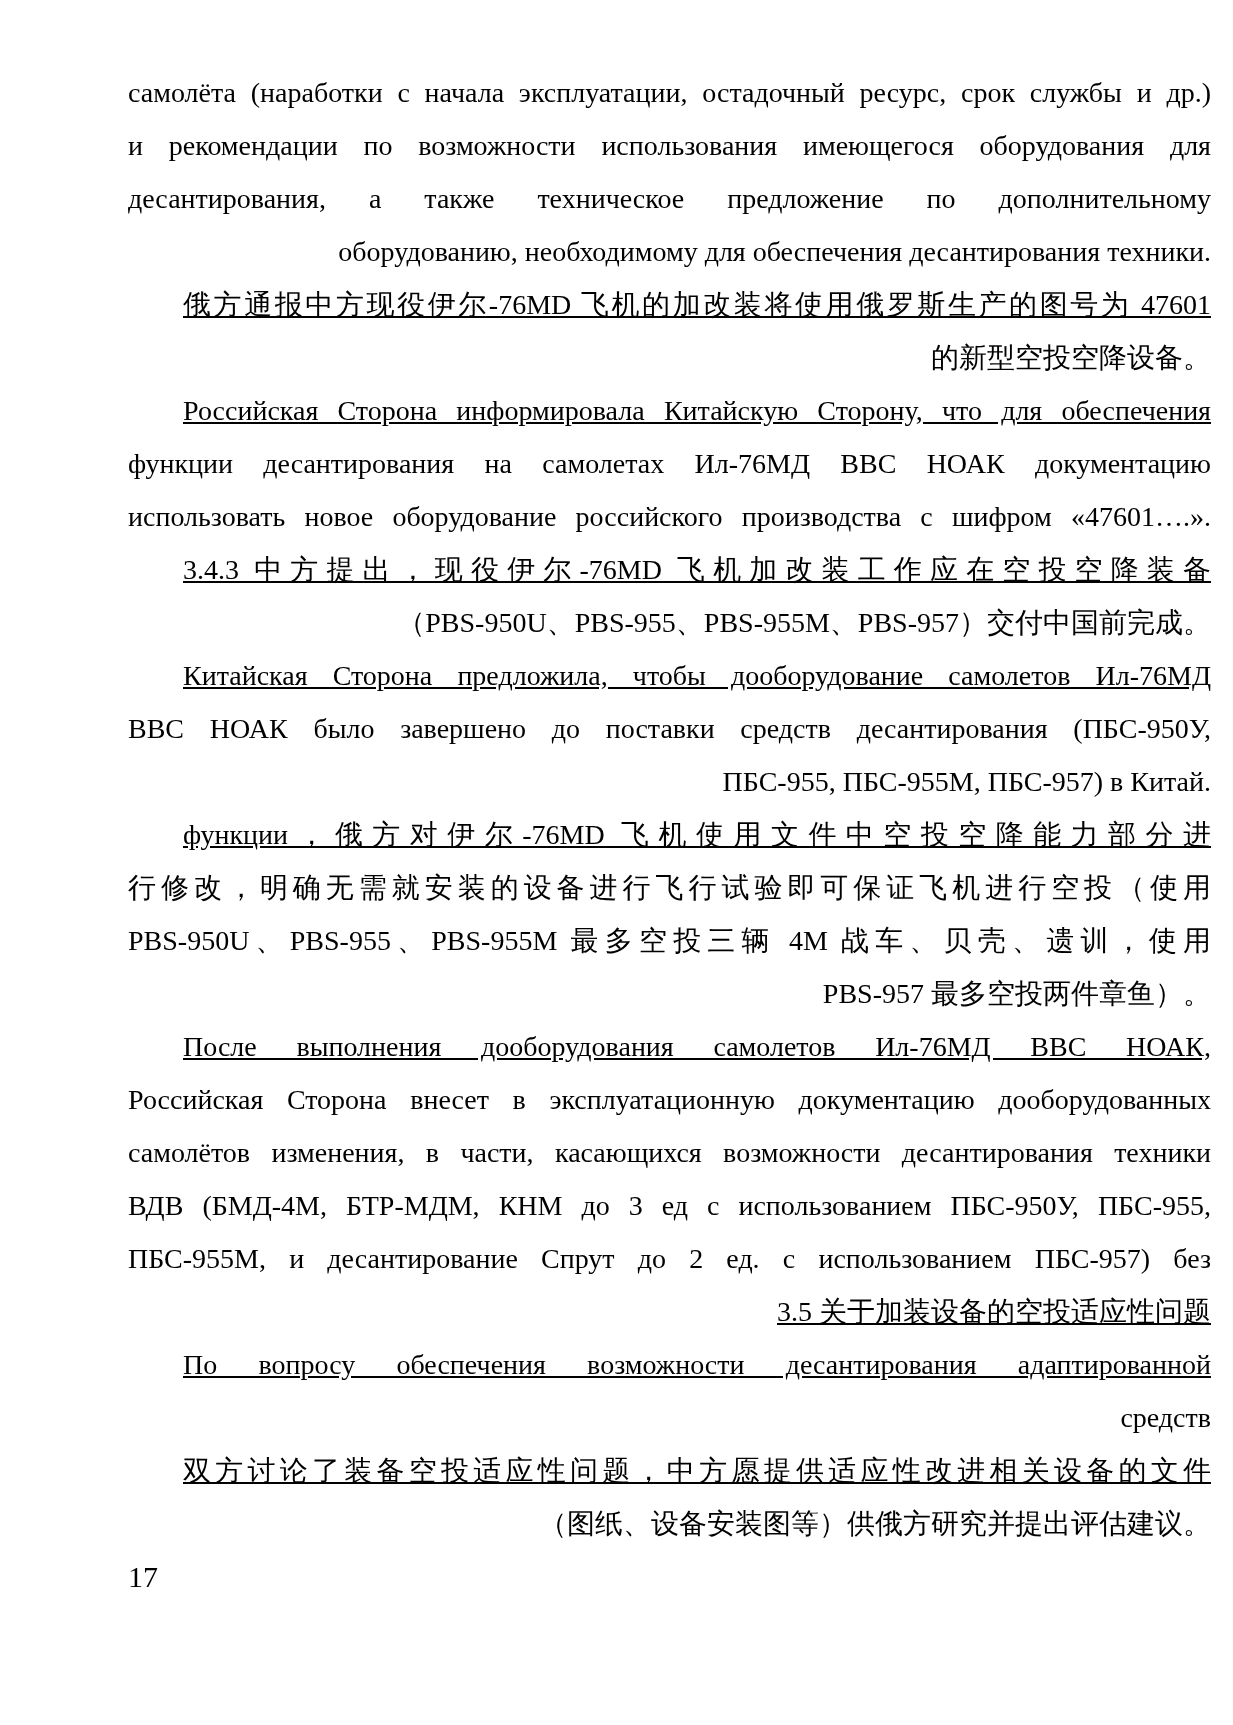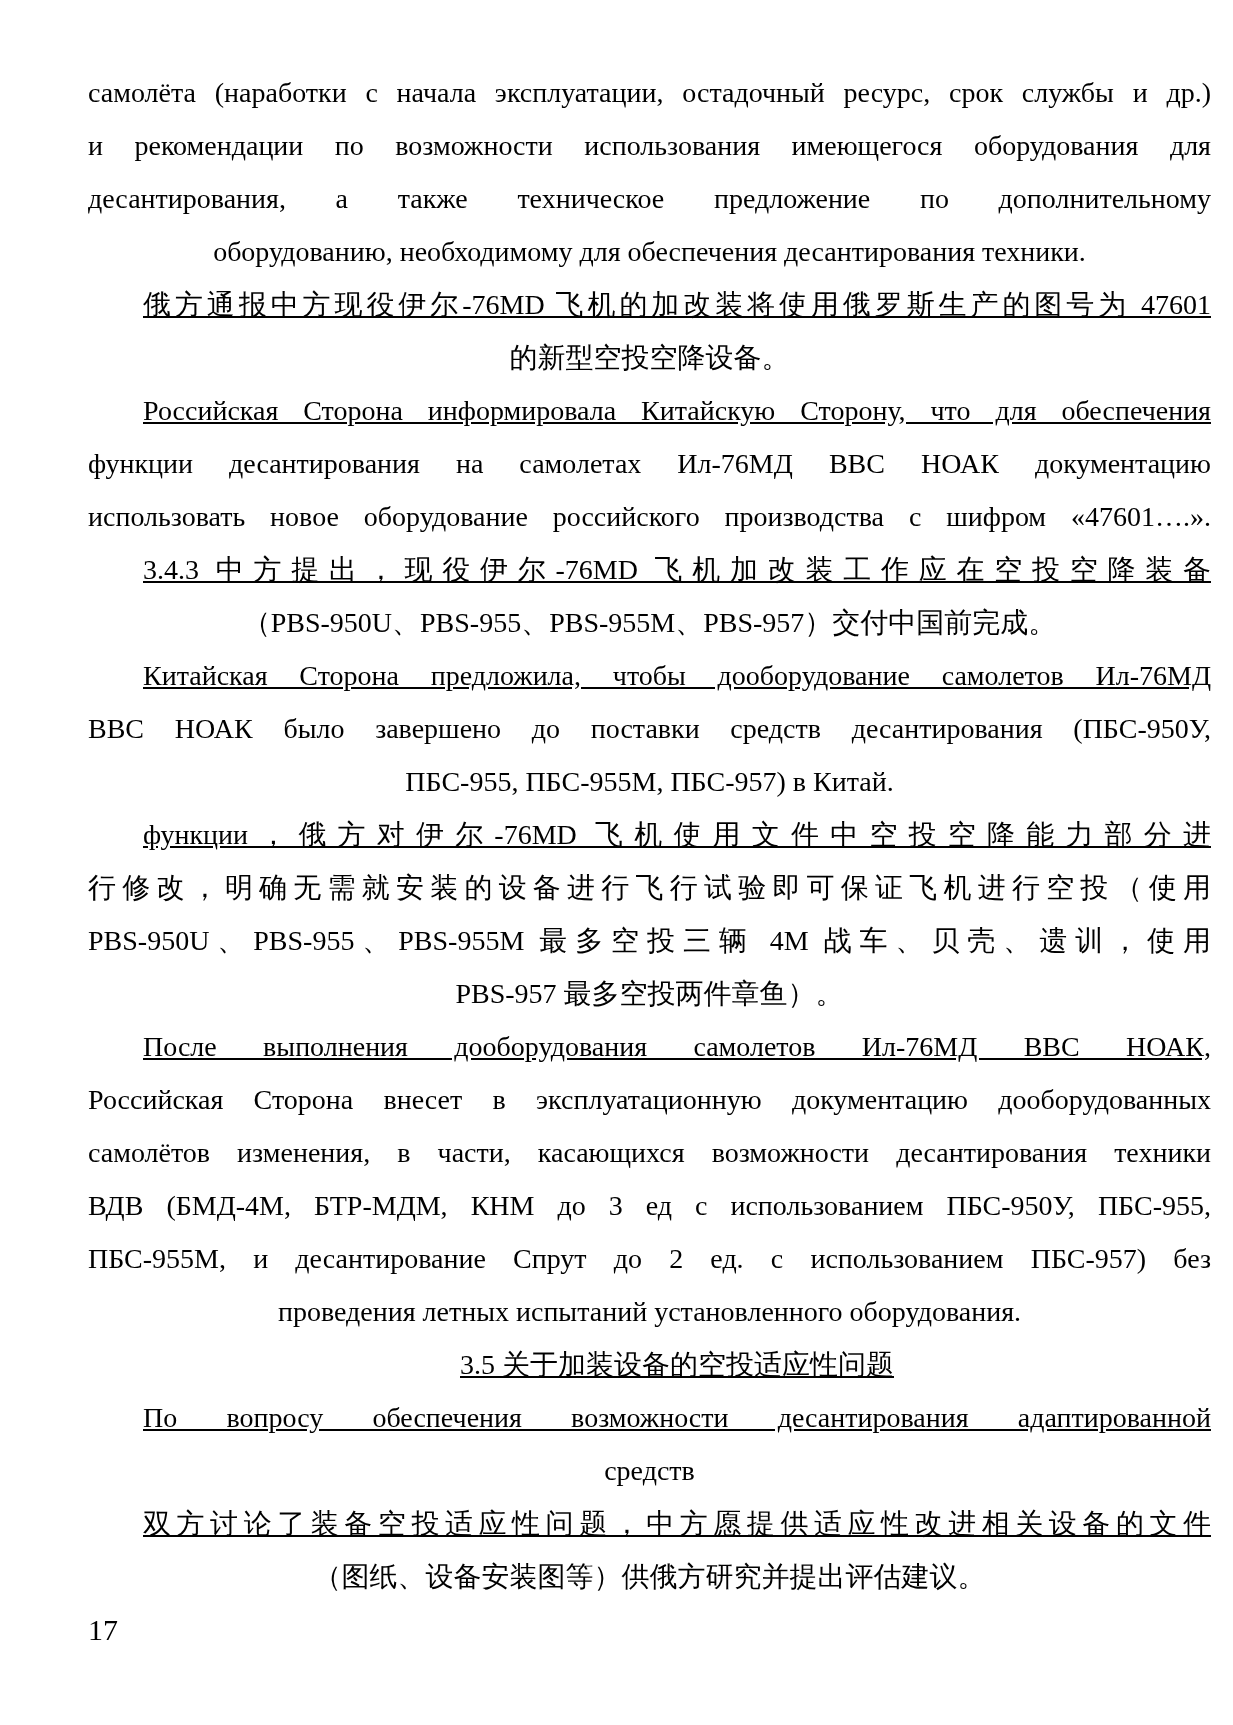--- a/index.html
+++ b/index.html
@@ -9,27 +9,28 @@
   body {
     width: 1233px;
     height: 1725px;
     background: #ffffff;
     color: #000000;
     font-family: "Liberation Serif", "DejaVu Serif", serif;
     overflow: hidden;
   }
   .content {
     padding: 66px 22px 0 88px; 
+    margin-left: 40px;
   }
   .line {
     height: 53px;
     line-height: 53px;
     font-size: 28px;
     overflow: hidden;
-    text-align: center;
+    text-align: right;
   }
   .line.justify {
     text-align: justify;
     text-align-last: justify;
     -moz-text-align-last: justify;
   }
   .line.indent {
     text-indent: 55px;
     text-decoration: underline;
   }
@@ -61,21 +62,20 @@
       <div class="line">ПБС-955, ПБС-955М, ПБС-957) в Китай.</div>
       <div class="line indent justify">функции，俄方对伊尔-76MD 飞机使用文件中空投空降能力部分进</div>
       <div class="line justify">行修改，明确无需就安装的设备进行飞行试验即可保证飞机进行空投（使用</div>
       <div class="line justify">PBS-950U、PBS-955、PBS-955M 最多空投三辆 4M 战车、贝壳、遗训，使用</div>
       <div class="line">PBS-957 最多空投两件章鱼）。</div>
       <div class="line indent justify">После выполнения дооборудования самолетов Ил-76МД ВВС НОАК,</div>
       <div class="line justify">Российская Сторона внесет в эксплуатационную документацию дооборудованных</div>
       <div class="line justify">самолётов изменения, в части, касающихся возможности десантирования техники</div>
       <div class="line justify">ВДВ (БМД-4М, БТР-МДМ, КНМ до 3 ед с использованием ПБС-950У, ПБС-955,</div>
       <div class="line justify">ПБС-955М, и десантирование Спрут до 2 ед. с использованием ПБС-957) без</div>
-      <div class="line">проведения летных испытаний установленного оборудования.</div>
       <div class="line indent">3.5 关于加装设备的空投适应性问题</div>
       <div class="line indent justify">По вопросу обеспечения возможности десантирования адаптированной</div>
       <div class="line">средств</div>
       <div class="line indent justify">双方讨论了装备空投适应性问题，中方愿提供适应性改进相关设备的文件</div>
       <div class="line">（图纸、设备安装图等）供俄方研究并提出评估建议。</div>
     </div>
   <div class="page-number">17</div>
 </div>
 
 </body></html>

